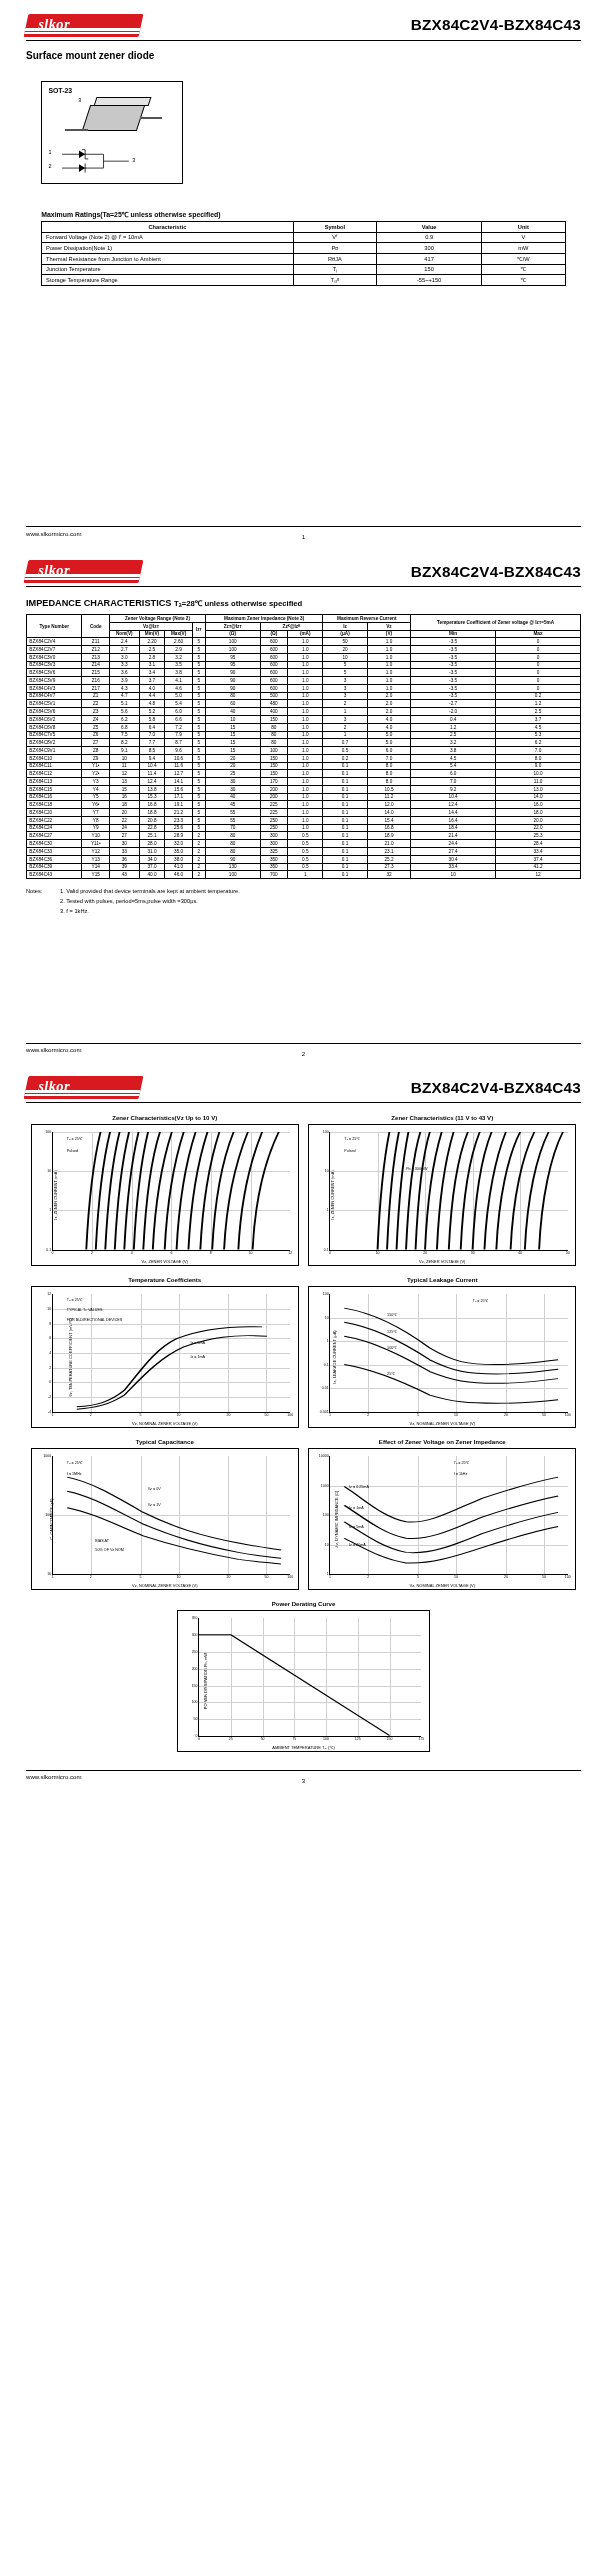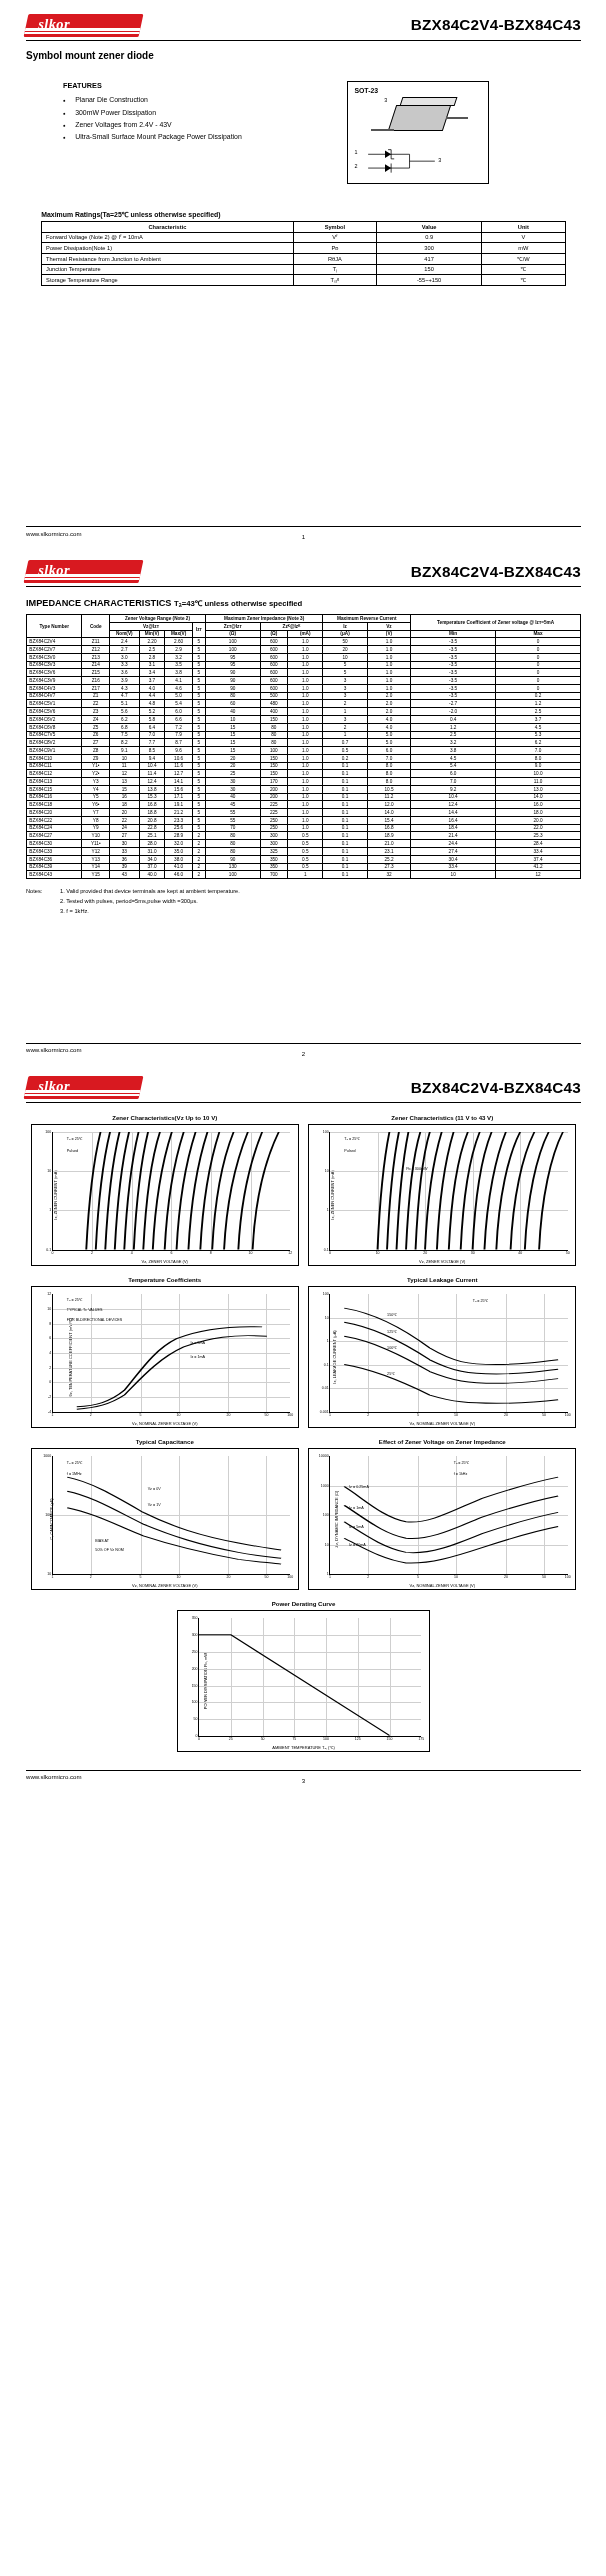--- a/index.html
+++ b/index.html
@@ -281,32 +281,23 @@
 
   <div class="doc-header">
     <div class="logo">
       <span class="logo-text">slkor</span>
       <div class="logo-stripe"></div>
       <div class="logo-stripe2"></div>
     </div>
     <div class="part-title">BZX84C2V4-BZX84C43</div>
   </div>
 
-  <div class="subtitle">Symbol mount zener diode</div>
+  <div class="subtitle">Surface mount zener diode</div>
 
   <div class="features-row">
-    <div class="features">
-      <h3>FEATURES</h3>
-      <ul>
-        <li>Planar Die Construction</li>
-        <li>300mW Power Dissipation</li>
-        <li>Zener Voltages from 2.4V - 43V</li>
-        <li>Ultra-Small Surface Mount Package Power Dissipation</li>
-      </ul>
-    </div>
 
     <div class="pkg-box">
       <div class="pkg-label">SOT-23</div>
       <div class="pkg-top"></div>
       <div class="pkg-body"></div>
       <div class="pkg-lead" style="left:23px; top:47px; width:23px;"></div>
       <div class="pkg-lead" style="left:98px; top:35px; width:21.4px;"></div>
       <div class="pin-num" style="left:36px; top:14.5px;">3</div>
       <svg style="position:absolute; left:13.8px; top:66px;" width="115" height="34" viewBox="0 0 150 44">
         <line x1="8" y1="8" x2="62" y2="8" stroke="#000" stroke-width="1"></line>
@@ -386,21 +377,21 @@
     <div class="logo">
       <span class="logo-text">slkor</span>
       <div class="logo-stripe"></div>
       <div class="logo-stripe2"></div>
     </div>
     <div class="part-title">BZX84C2V4-BZX84C43</div>
   </div>
 
   <div class="elec-title">
     <span>IMPEDANCE CHARACTERISTICS</span>
-    <span class="sub">Tₐ=43℃ unless otherwise specified</span>
+    <span class="sub">Tₐ=28℃ unless otherwise specified</span>
   </div>
 
   <table class="elec">
     <thead>
       <tr>
         <th rowspan="3" style="width:10%">Type Number</th>
         <th rowspan="3" style="width:5%">Code</th>
         <th colspan="4">Zener Voltage Range (Note 2)</th>
         <th colspan="3">Maximum Zener Impedance (Note 3)</th>
         <th colspan="2">Maximum Reverse Current</th>

